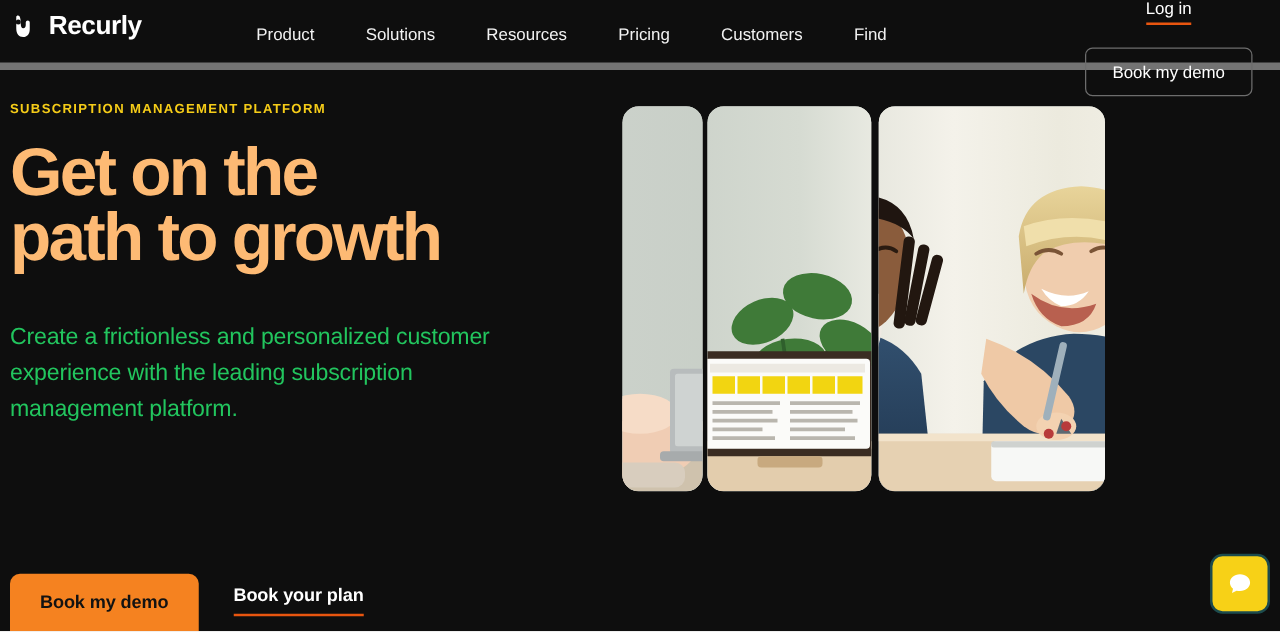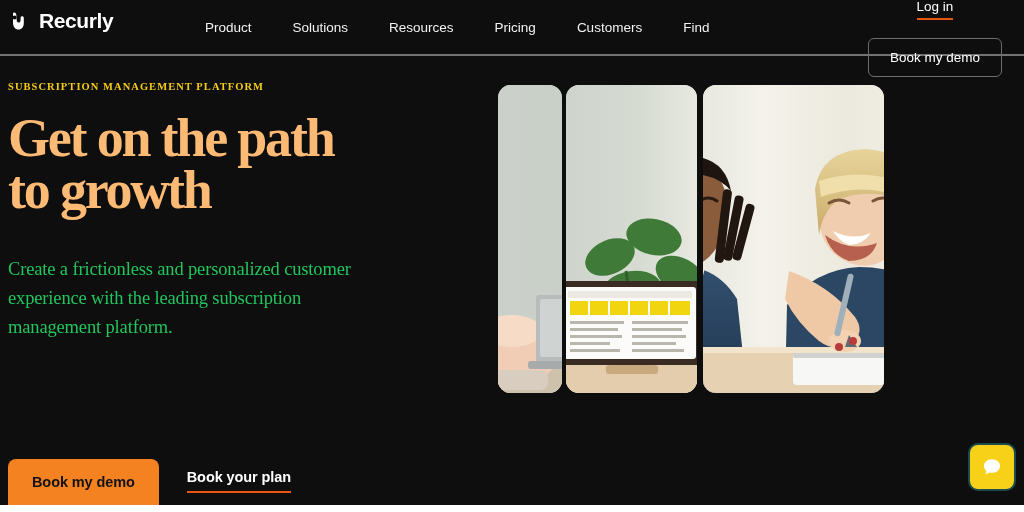--- a/index.html
+++ b/index.html
@@ -10,21 +10,21 @@
 
   
   .hero {
     position:absolute; left:0; top:0; width:1024px; height:505px;
     background:#0e0e0e; overflow:hidden;
   }
 
   
   .nav {
     position:absolute; left:0; top:0; width:1024px; height:56px;
-    border-bottom:2px solid #737373;
+    border-bottom:6px solid #737373;
     display:flex; align-items:center;
   }
   .brand {
     position:absolute; left:8px; top:9px;
     display:flex; align-items:center; gap:7px;
   }
   .brand-mark { width:24px; height:24px; display:block; }
   .brand-name {
     color:#ffffff; font-size:21px; font-weight:700; letter-spacing:-0.4px;
     line-height:24px;
@@ -47,21 +47,21 @@
     color:#ffffff; font-size:13.5px; line-height:1; white-space:nowrap;
     padding-bottom:4px; border-bottom:2px solid #e8550f; cursor:pointer;
   }
   .nav-demo-btn {
     border:1px solid #6d6d6d; border-radius:6px; background:transparent;
     color:#ffffff; font-family:inherit; font-size:13.5px; font-weight:500;
     padding:12px 21px; white-space:nowrap; cursor:pointer; line-height:1;
   }
 
   
-  .copy { position:absolute; left:8px; top:82px; width:430px;font-family:Liberation Serif, serif; }
+  .copy { position:absolute; left:8px; top:82px; width:430px; }
   .eyebrow {
     color:#f5cc18; font-size:10.5px; font-weight:700; letter-spacing:1.05px;
     text-transform:uppercase; line-height:1; margin-bottom:19px;
   }
   .headline {
     color:#fdba74; font-size:54px; font-weight:700; line-height:0.98;
     letter-spacing:-2.2px; max-width:350px;
   }
   .subcopy {
     margin-top:38px; color:#22c55e; font-size:18.5px; font-weight:400;

